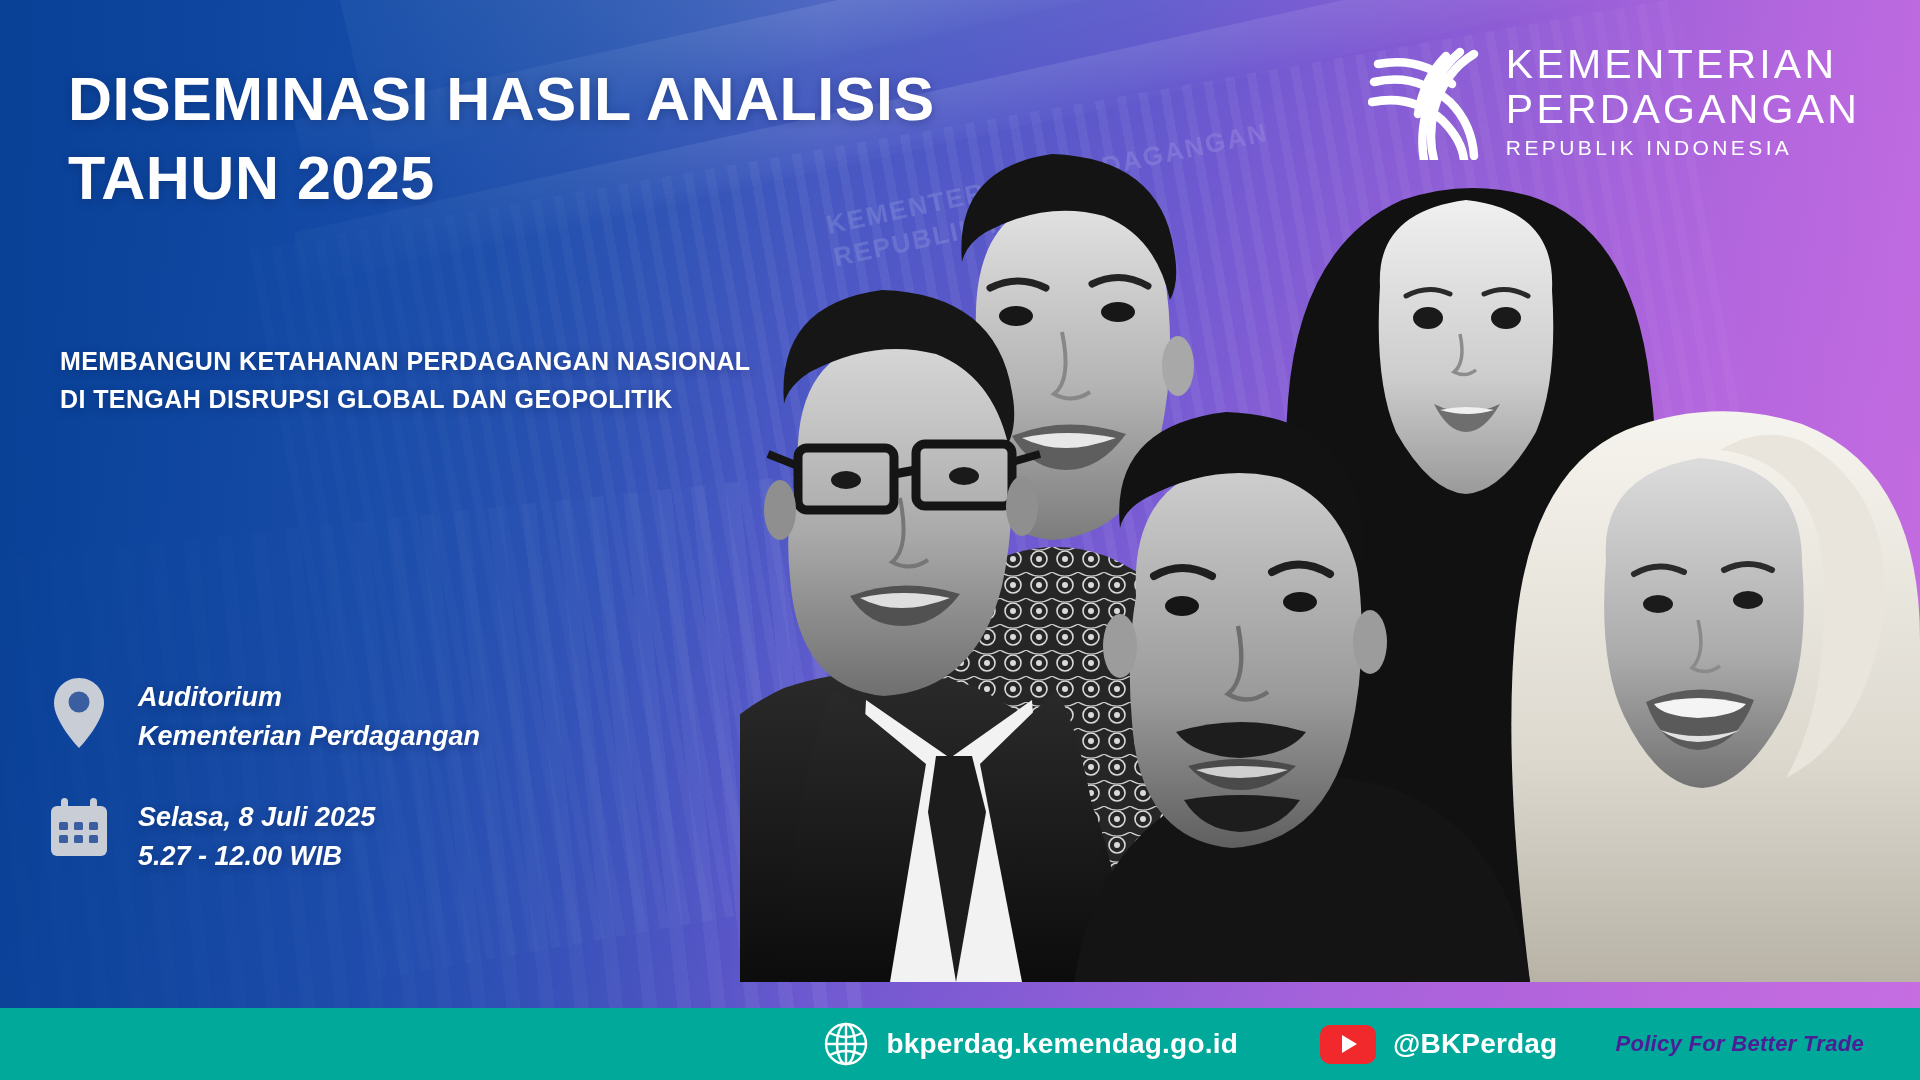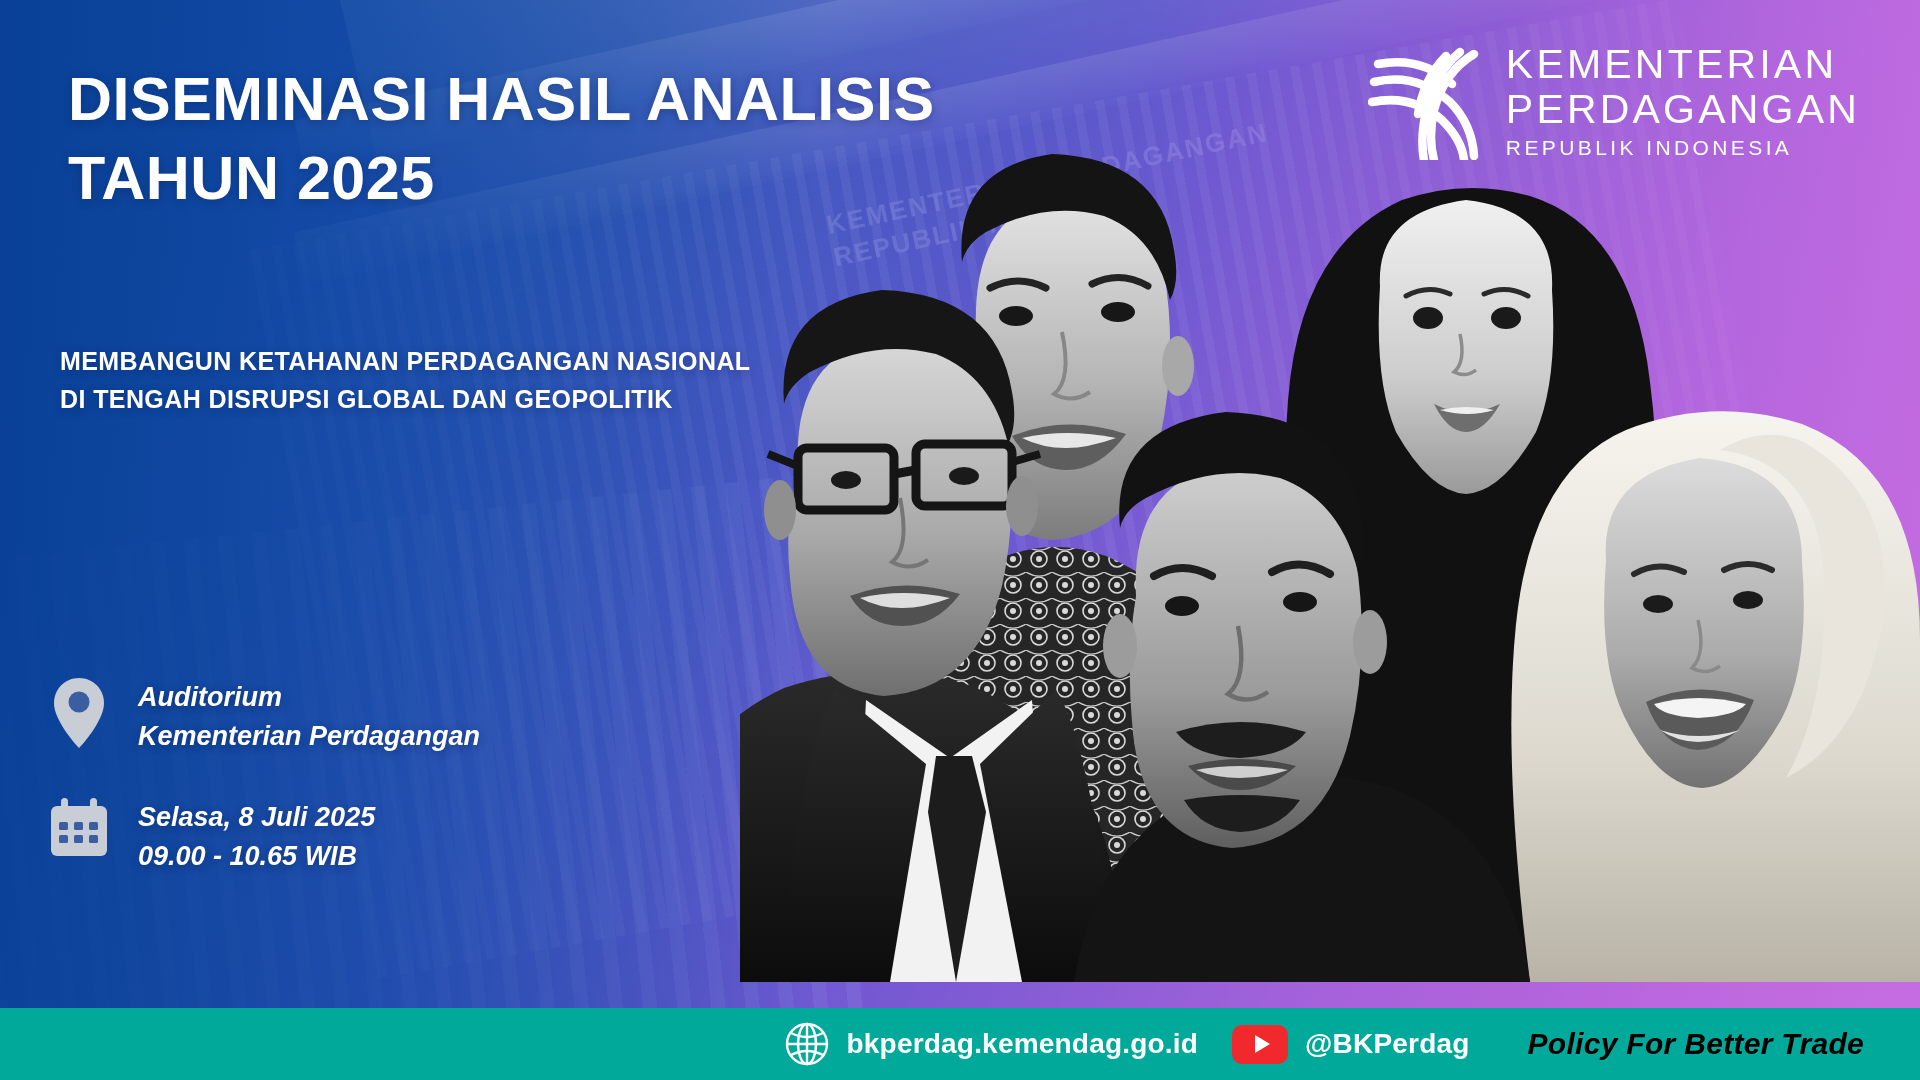--- a/index.html
+++ b/index.html
@@ -145,35 +145,35 @@
 
   
   .footer{
     position:absolute;left:0;bottom:0;width:1920px;height:72px;
     background:#00a99a;
     display:flex;align-items:center;justify-content:flex-end;
     padding-right:56px;box-sizing:border-box;
     gap:0;
   }
   .f-item{display:flex;align-items:center;gap:17px;}
-  .f-item + .f-item{padding-left:34px;}
+  .f-item + .f-item{margin-left:48px;padding-left:34px;}
   .f-label{color:#fff;font-size:28px;font-weight:bold;letter-spacing:.2px;white-space:nowrap;}
   .yt{
     width:56px;height:39px;border-radius:10px;background:#f1282c;
     display:flex;align-items:center;justify-content:center;flex:none;
   }
   .yt i{
     display:block;width:0;height:0;
     border-left:15px solid #fff;
     border-top:9px solid transparent;
     border-bottom:9px solid transparent;
     margin-left:4px;
   }
   .tagline{
-    color:#000000;font-size:30px;font-weight:bold;font-style:italic;
+    color:#4c1d95;font-size:22px;font-weight:bold;font-style:italic;
     letter-spacing:.3px;margin-left:58px;white-space:nowrap;
   }
 </style>
 </head>
 <body>
 
 <div id="poster">
 
   <div class="bg-building">
     <div class="bld-roof"></div>
@@ -378,21 +378,21 @@
             <rect x="26" y="26" width="9" height="8" rx="1.5"></rect>
             <rect x="41" y="26" width="9" height="8" rx="1.5"></rect>
             <rect x="11" y="39" width="9" height="8" rx="1.5"></rect>
             <rect x="26" y="39" width="9" height="8" rx="1.5"></rect>
             <rect x="41" y="39" width="9" height="8" rx="1.5"></rect>
           </g>
         </svg>
       </span>
       <span class="info-text">
         <span class="ln">Selasa, 8 Juli 2025</span>
-        <span class="ln">09.00 - 10.65 WIB</span>
+        <span class="ln">5.27 - 12.00 WIB</span>
       </span>
     </div>
 
   </div>
 
   <div class="footer">
 
     <div class="f-item">
       <svg width="46" height="46" viewBox="0 0 46 46">
         <g fill="none" stroke="#ffffff" stroke-width="2.4">

